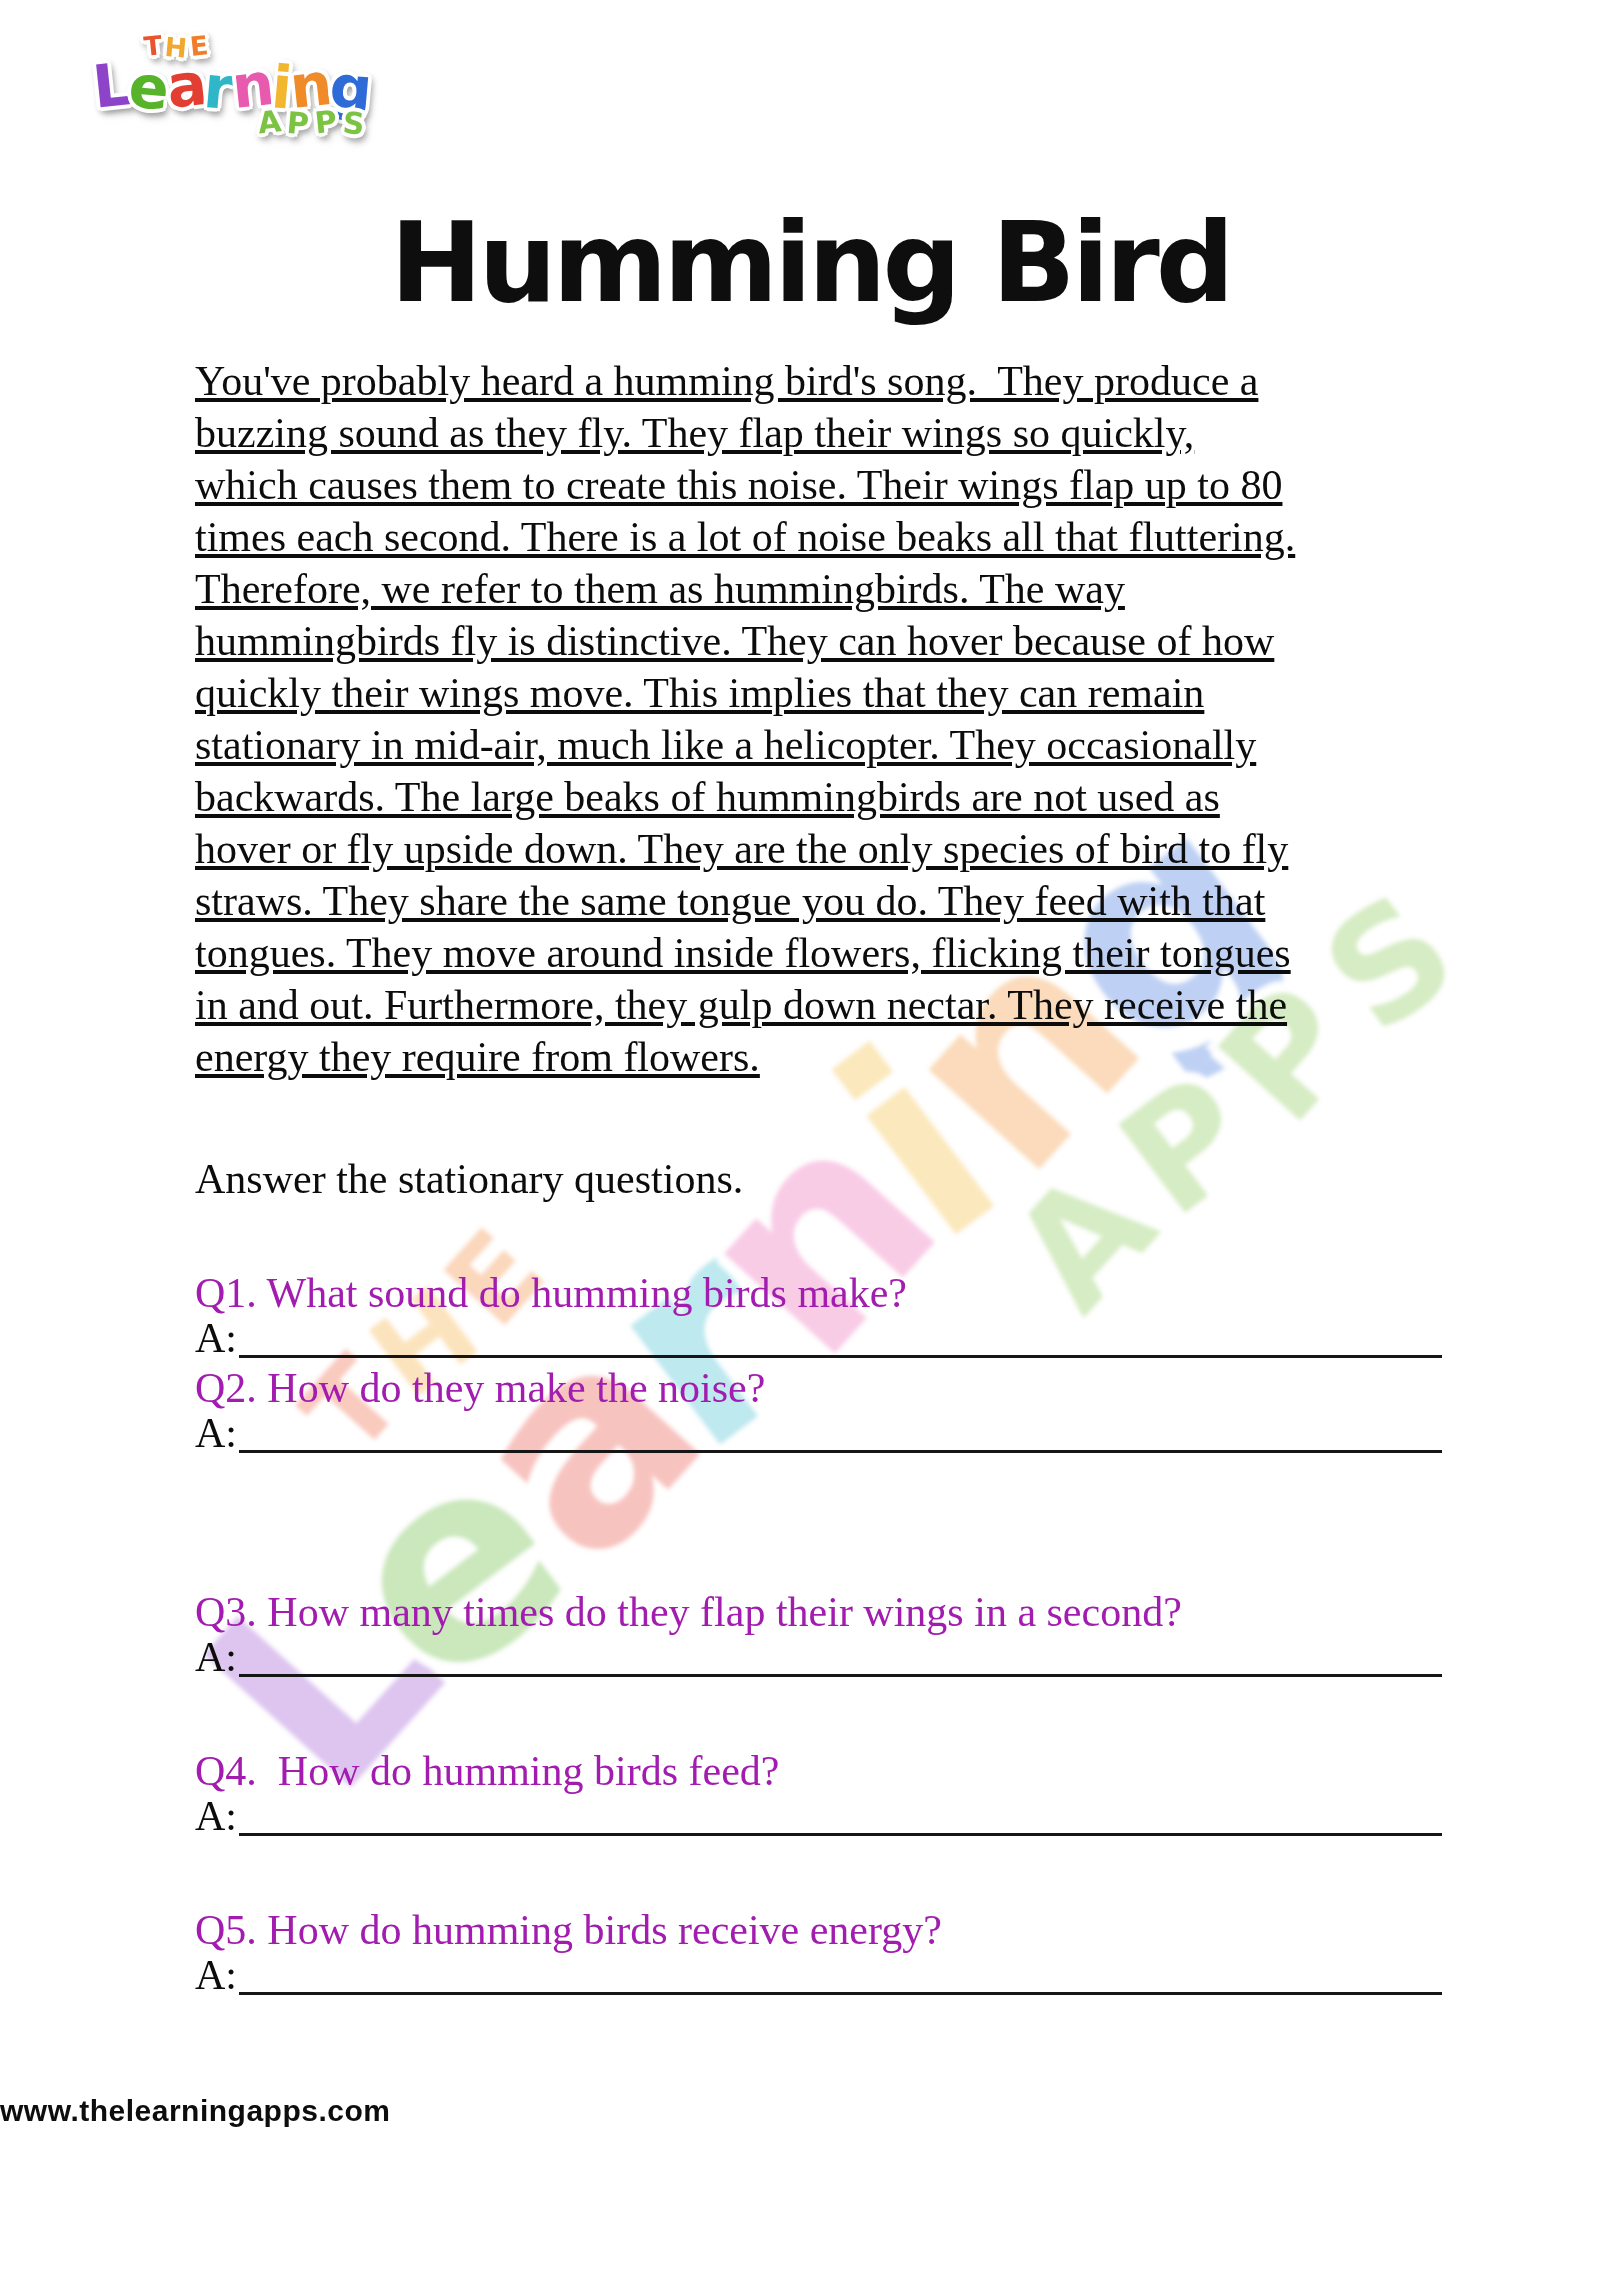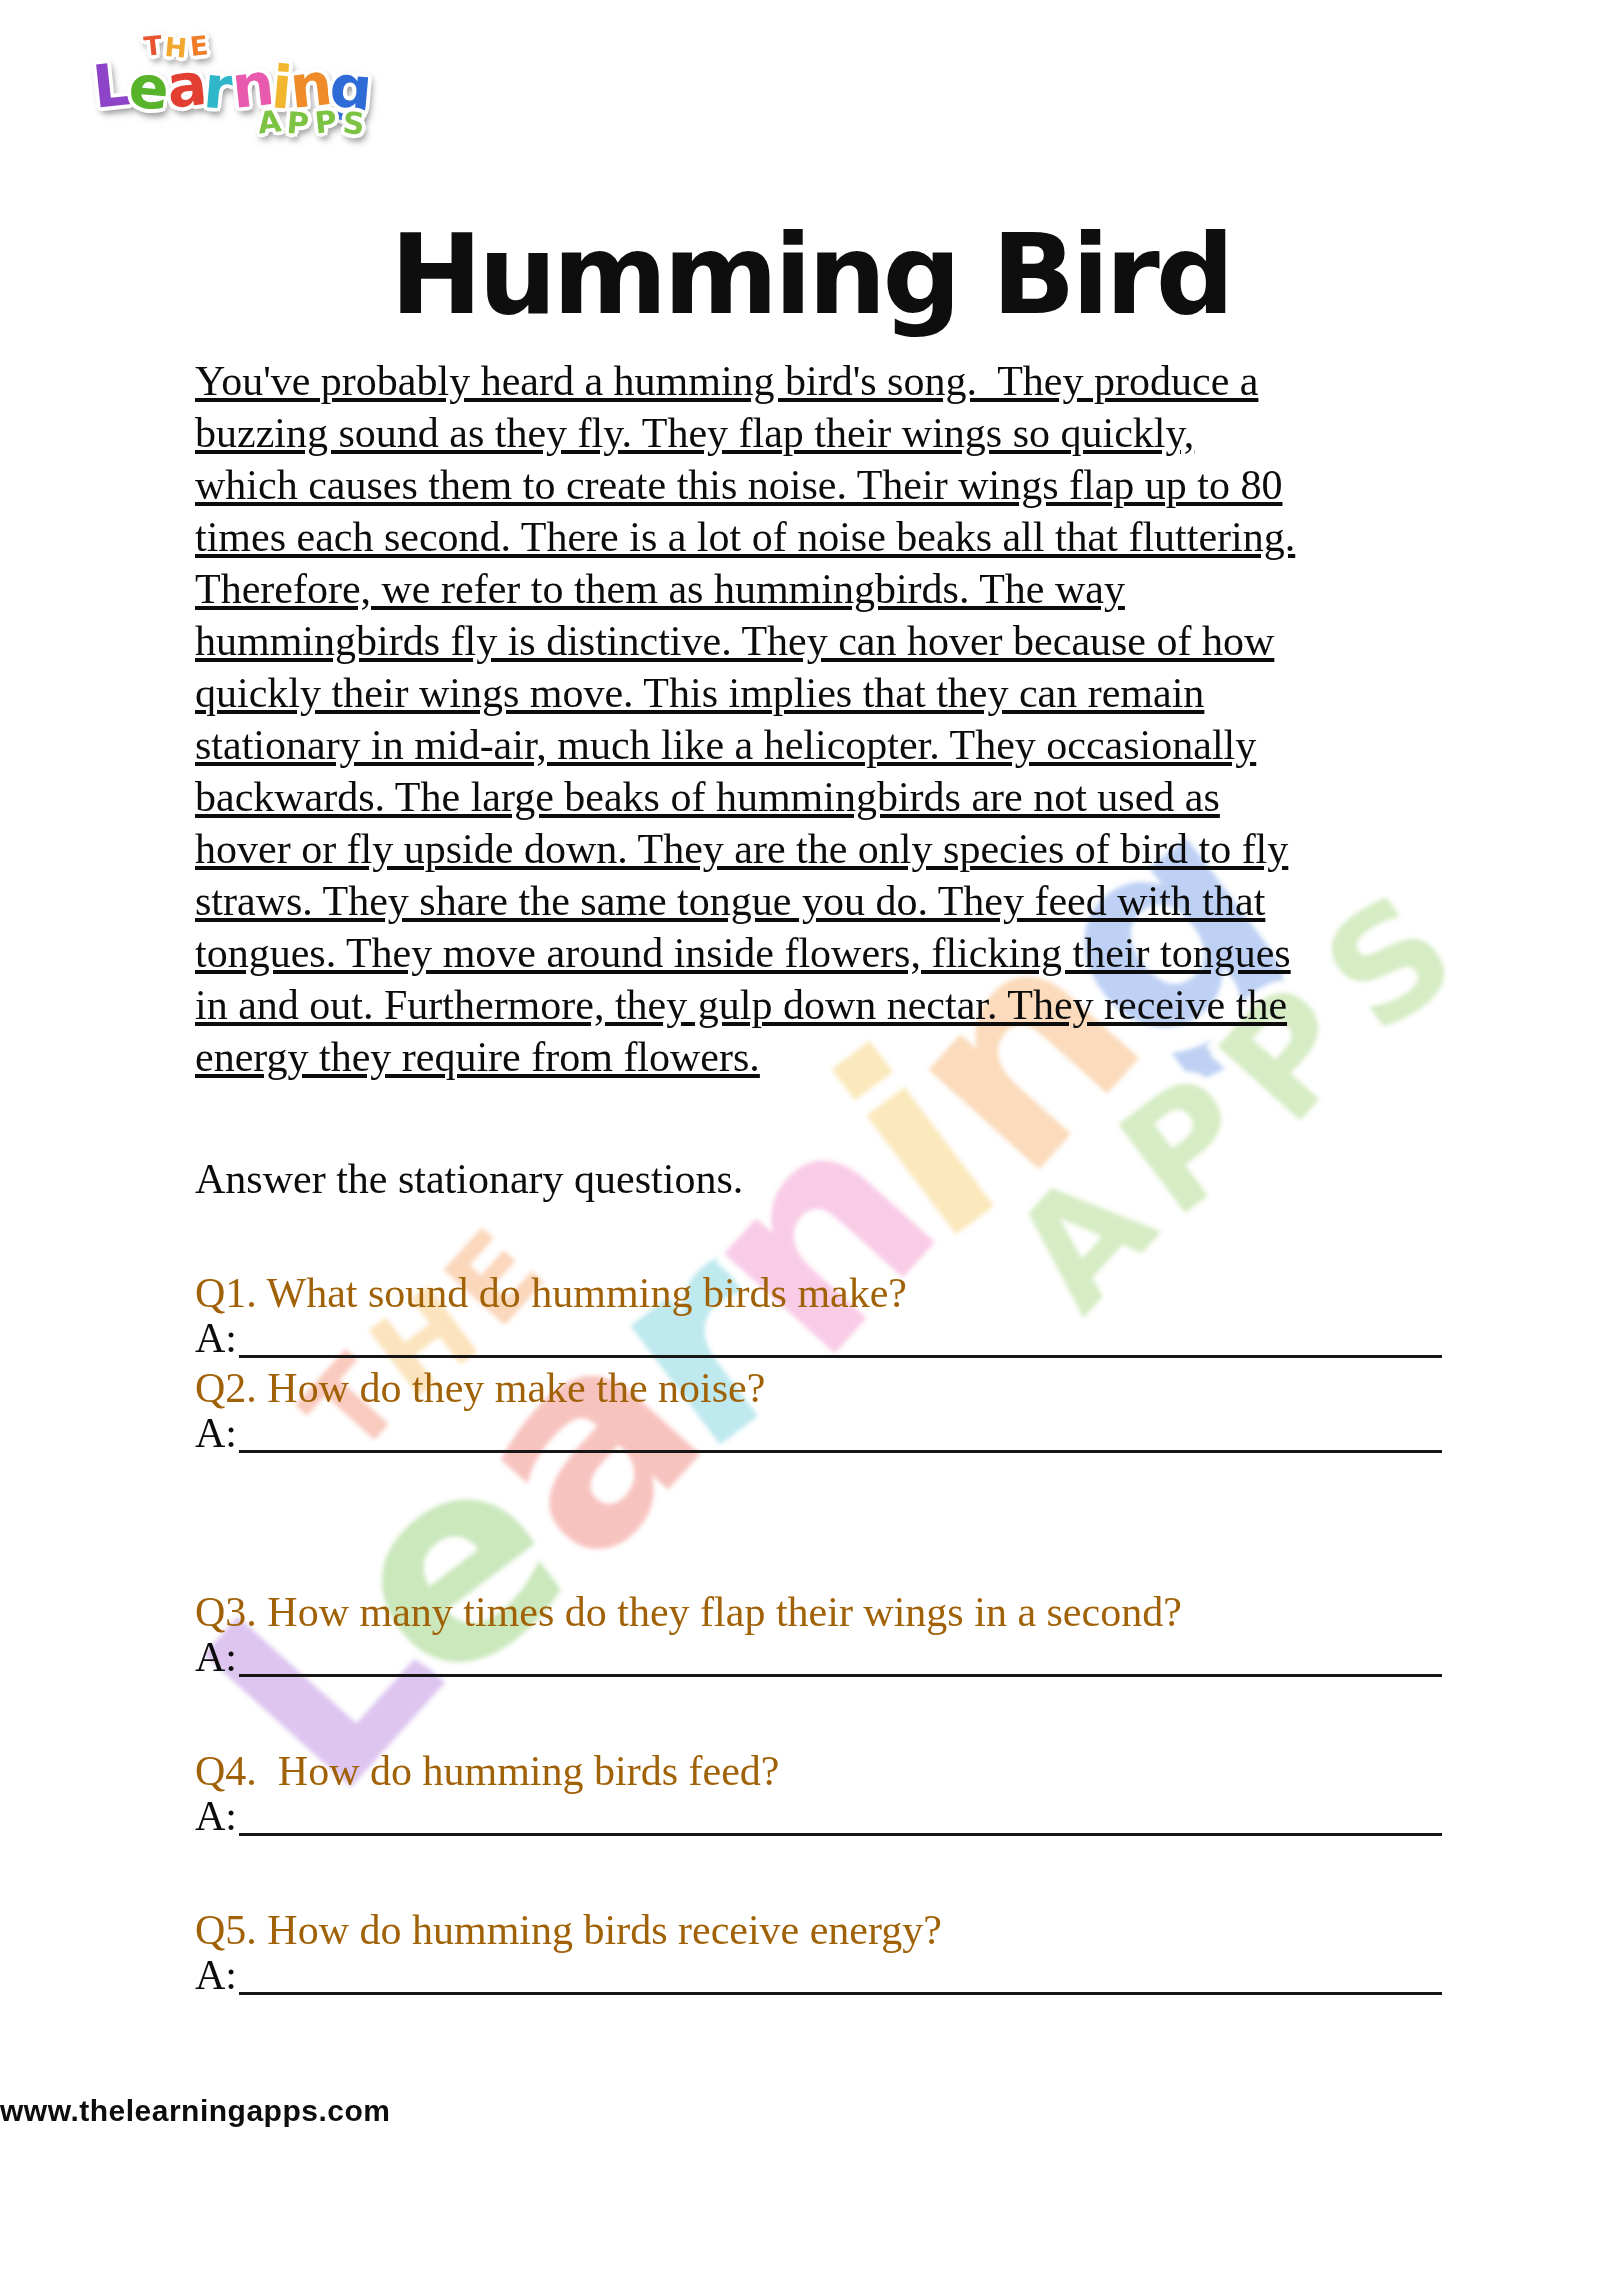--- a/index.html
+++ b/index.html
@@ -39,32 +39,32 @@
                transform:translate(-50%,-50%) rotate(-42deg);
                opacity:0.30; filter:blur(2px) saturate(1.05);
                pointer-events:none; }
   .wm-the      { font-size:113px; margin-left:253px; letter-spacing:9.8px; }
   .wm-learning { font-size:272px; letter-spacing:-5.9px; }
   .wm-apps     { font-size:152px; margin-left:887px; margin-top:-19.6px; letter-spacing:25.5px; }
 
   
   .title { position:absolute; top:199px; left:0; width:100%; text-align:center; z-index:1;
            font-family:"DejaVu Sans", sans-serif; font-weight:bold; font-size:110px;
-           letter-spacing:-3.9px; color:#0e0e0e;margin-top:12px; }
+           letter-spacing:-3.9px; color:#0e0e0e; }
 
   
   .passage { position:absolute; left:195px; top:355px; width:1247px; z-index:1; }
   .pline { font-size:42px; line-height:52px; color:#0c0c0c; white-space:pre;text-decoration:underline; }
 
   .instruction { position:absolute; left:195px; top:1155px; z-index:1;
                  font-size:42px; color:#0c0c0c; }
 
   
   .question { position:absolute; left:195px; width:1247px; z-index:1; }
-  .qlabel { font-size:42px; line-height:52px; color:#a16207; white-space:pre; }
+  .qlabel { font-size:42px; line-height:52px; color:#a21caf; white-space:pre; }
   .answer-row { display:flex; align-items:flex-end; height:39px; }
   .aprefix { font-size:42px; line-height:39px; color:#0c0c0c; }
   .blank { flex:1; border-bottom:3.9px solid #161616; height:37px; margin-left:2px; }
 
   
   .footer { position:absolute; top:2094px; left:0; width:100%; z-index:1;
             font-family:"Liberation Sans", sans-serif; font-weight:bold;
             font-size:30px; letter-spacing:0.5px; color:#0d0d0d; }
 </style>
 </head>

